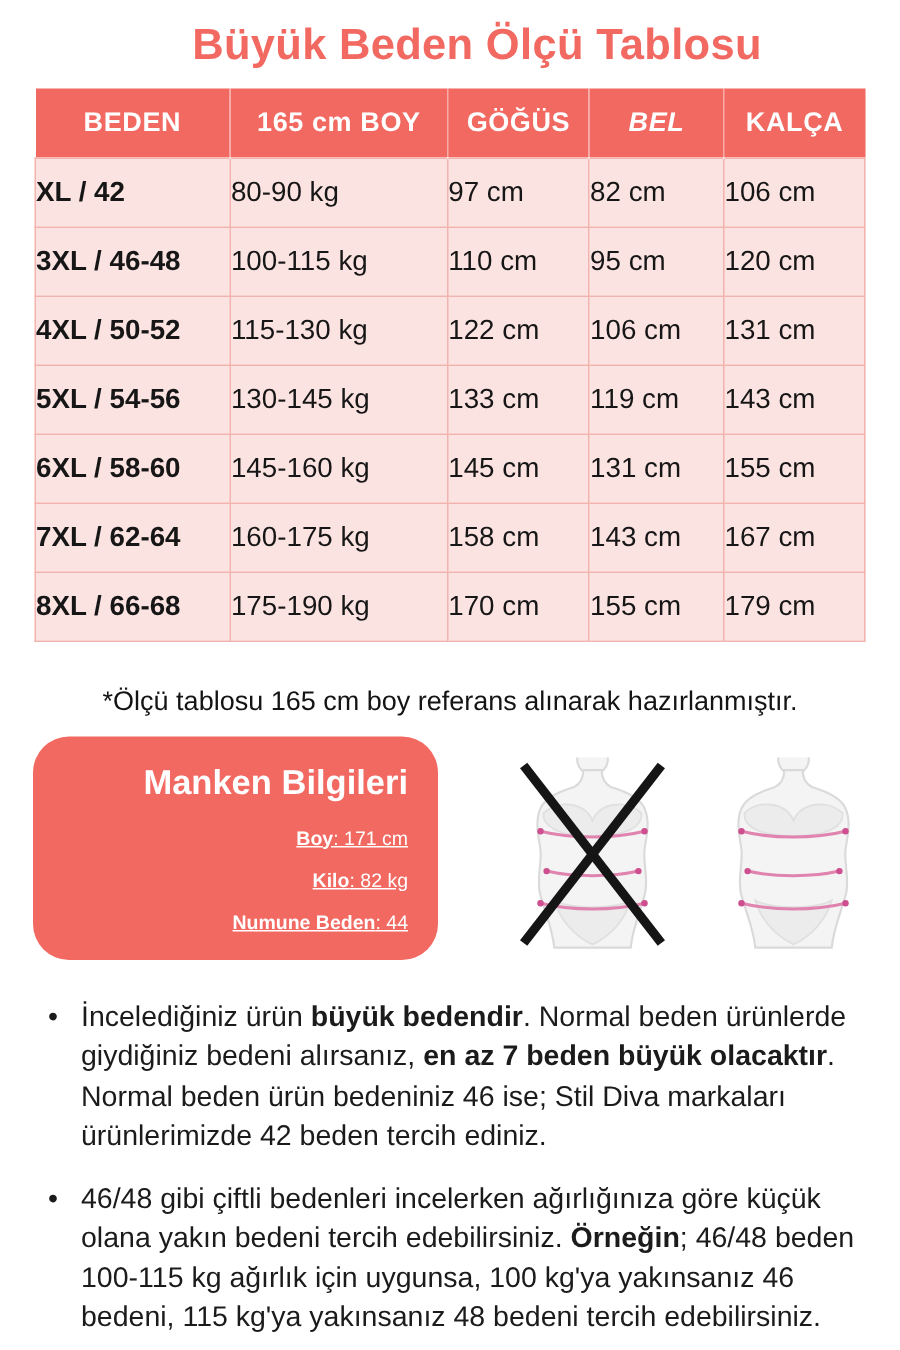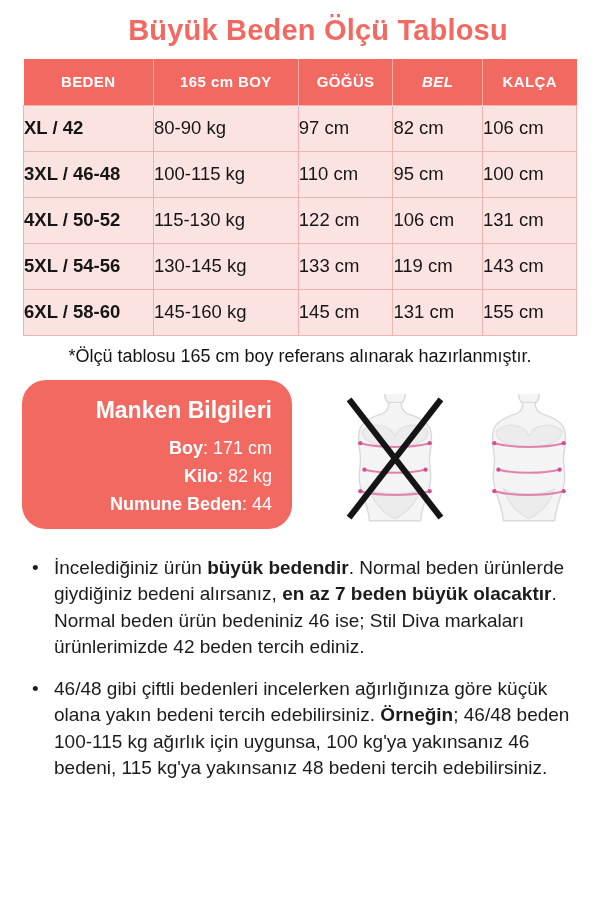--- a/index.html
+++ b/index.html
@@ -29,21 +29,21 @@
   
   table.size-table{
     width:554px;
     margin:0 auto;
     border-collapse:collapse;
     table-layout:fixed;
   }
   table.size-table th{
     background:var(--coral);
     color:#fff;
-    font-size:15px;
+    font-size:18px;
     font-weight:700;
     letter-spacing:.4px;
     height:46px;
     border-right:1px solid rgba(255,255,255,.45);
   }
   table.size-table th:last-child{border-right:none;}
   table.size-table th:nth-child(1){width:23.5%;}
   table.size-table th:nth-child(2){width:26.2%;}
   table.size-table th:nth-child(3){width:17.1%;}
   table.size-table th:nth-child(4){width:16.2%;font-style:italic;}
@@ -56,21 +56,21 @@
     font-size:18.5px;
     color:#161616;
   }
   table.size-table td:first-child{font-weight:700;font-size:18.5px;}
 
   
   .footnote{
     text-align:center;
     font-size:18px;
     color:#141414;
-    margin-top:10px;
+    margin-top:29px;
   }
 
   
   .mid{
     display:flex;
     align-items:flex-start;
     margin:13px 0 0 22px;
     text-align:right;
   }
   .model-box{
@@ -81,23 +81,24 @@
     color:#fff;
     padding:17px 20px 0 28px;
     flex:0 0 auto;
   }
   .model-title{
     font-size:23px;
     font-weight:700;
     margin-bottom:10px;
   }
   .model-line{
-    font-size:18px;
+    font-size:13px;
     line-height:28px;
     white-space:nowrap;
+    text-decoration:underline;
   }
   .model-line b{font-weight:700;}
 
   .figures{
     display:flex;
     gap:32px;
     margin-left:52px;
     margin-top:14px;
   }
   .figure-svg{display:block;}
@@ -151,21 +152,21 @@
           <td>80-90 kg</td>
           <td>97 cm</td>
           <td>82 cm</td>
           <td>106 cm</td>
         </tr>
         <tr>
           <td>3XL / 46-48</td>
           <td>100-115 kg</td>
           <td>110 cm</td>
           <td>95 cm</td>
-          <td>100 cm</td>
+          <td>120 cm</td>
         </tr>
         <tr>
           <td>4XL / 50-52</td>
           <td>115-130 kg</td>
           <td>122 cm</td>
           <td>106 cm</td>
           <td>131 cm</td>
         </tr>
         <tr>
           <td>5XL / 54-56</td>
@@ -173,20 +174,34 @@
           <td>133 cm</td>
           <td>119 cm</td>
           <td>143 cm</td>
         </tr>
         <tr>
           <td>6XL / 58-60</td>
           <td>145-160 kg</td>
           <td>145 cm</td>
           <td>131 cm</td>
           <td>155 cm</td>
+        </tr>
+        <tr>
+          <td>7XL / 62-64</td>
+          <td>160-175 kg</td>
+          <td>158 cm</td>
+          <td>143 cm</td>
+          <td>167 cm</td>
+        </tr>
+        <tr>
+          <td>8XL / 66-68</td>
+          <td>175-190 kg</td>
+          <td>170 cm</td>
+          <td>155 cm</td>
+          <td>179 cm</td>
         </tr>
       </tbody>
   </table>
 
   <p class="footnote">*Ölçü tablosu 165 cm boy referans alınarak hazırlanmıştır.</p>
 
   <div class="mid">
 
     <div class="model-box">
       <div class="model-title">Manken Bilgileri</div>

